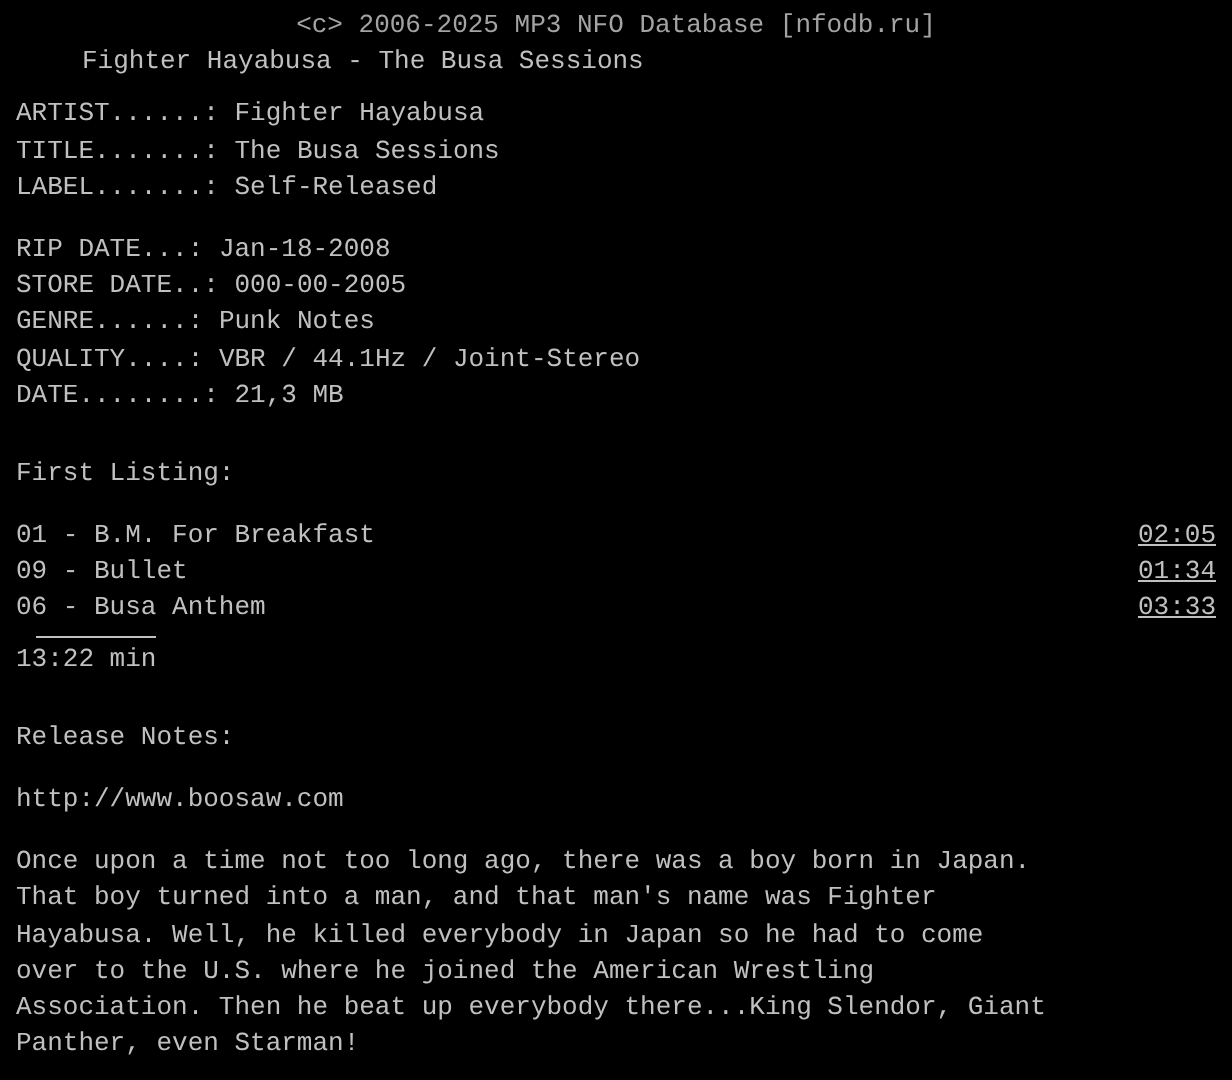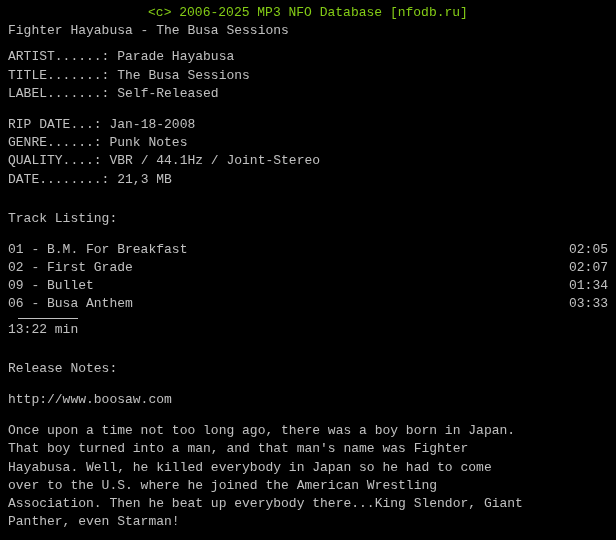--- a/index.html
+++ b/index.html
@@ -11,40 +11,42 @@
       background-color: #000000;
       color: #c0c0c0;
       font-family: 'Courier New', Courier, monospace;
       font-size: 13px;
       line-height: 1.4;
       width: 616px;
       min-height: 540px;
       padding: 4px 8px;
     }
     .title-line {
-      color: #84cc16;
+      color: #a3a3a3;
       text-align: center;
     }
     .album-title {
       color: #c0c0c0;
+      margin-left: 33px;
     }
     .section {
       margin-top: 8px;
     }
     .track-row {
       display: flex;
       justify-content: space-between;
       white-space: pre;
     }
     .track-left {
       flex: 1;
     }
     .track-right {
       min-width: 50px;
       text-align: right;
+      text-decoration: underline;
     }
     .divider-line {
       border: none;
       border-top: 1px solid #c0c0c0;
       width: 60px;
       margin: 4px 0 2px auto;
       margin-right: 0;
     }
     .total-row {
       display: flex;
@@ -62,61 +64,64 @@
   <div class="title-line">
     <span>&lt;c&gt; 2006-2025 MP3 NFO Database [nfodb.ru]</span>
   </div>
   <div class="album-title">
     <span>Fighter Hayabusa - The Busa Sessions</span>
   </div>
 
   <div class="section">
     <div>
       <span>ARTIST......:</span>
-      <span>Parade Hayabusa</span>
+      <span>Fighter Hayabusa</span>
     </div>
     <div>
       <span>TITLE.......:</span>
       <span>The Busa Sessions</span>
     </div>
     <div>
       <span>LABEL.......:</span>
       <span>Self-Released</span>
     </div>
   </div>
 
   <div class="blank-line"></div>
 
   <div>
     <div>
       <span>RIP DATE...:</span>
       <span>Jan-18-2008</span>
     </div>
     <div>
+      <span>STORE DATE..:</span>
+      <span>000-00-2005</span>
+    </div>
+    <div>
       <span>GENRE......:</span>
       <span>Punk Notes</span>
     </div>
     <div>
       <span>QUALITY....:</span>
       <span>VBR  /  44.1Hz  /  Joint-Stereo</span>
     </div>
     <div>
       <span>DATE........:</span>
       <span>21,3 MB</span>
     </div>
   </div>
 
   <div class="blank-line"></div>
 
   <div class="section">
-    <div>Track Listing:</div>
+    <div>First Listing:</div>
     <div class="blank-line"></div>
     <div id="track-list">
         <div class="track-row"><span class="track-left">01 - B.M. For Breakfast</span><span class="track-right">02:05</span></div>
-        <div class="track-row"><span class="track-left">02 - First Grade</span><span class="track-right">02:07</span></div>
         <div class="track-row"><span class="track-left">09 - Bullet</span><span class="track-right">01:34</span></div>
         <div class="track-row"><span class="track-left">06 - Busa Anthem</span><span class="track-right">03:33</span></div>
       </div>
     <div class="total-row">
       <div>
         <hr class="divider-line">
         <div style="text-align:right;">13:22 min</div>
       </div>
     </div>
   </div>

